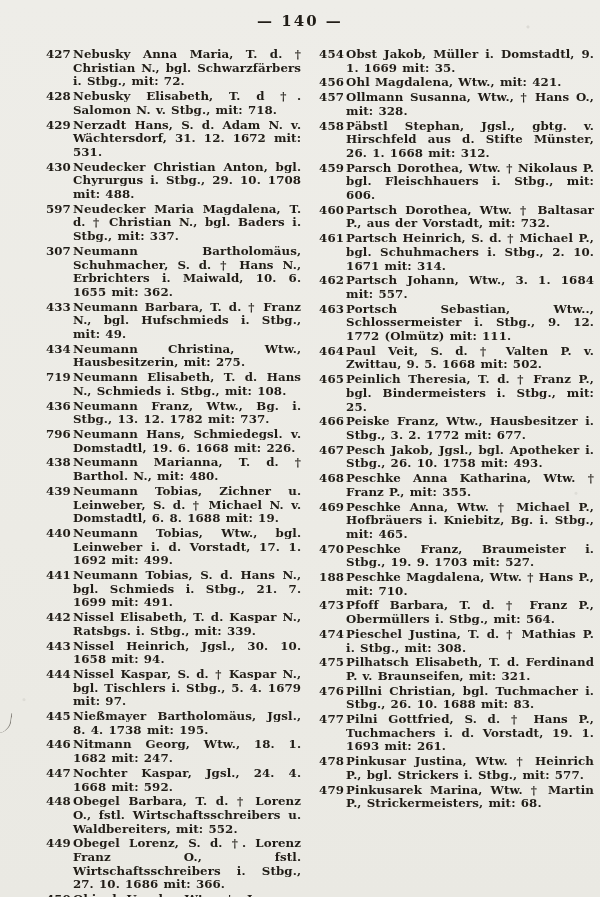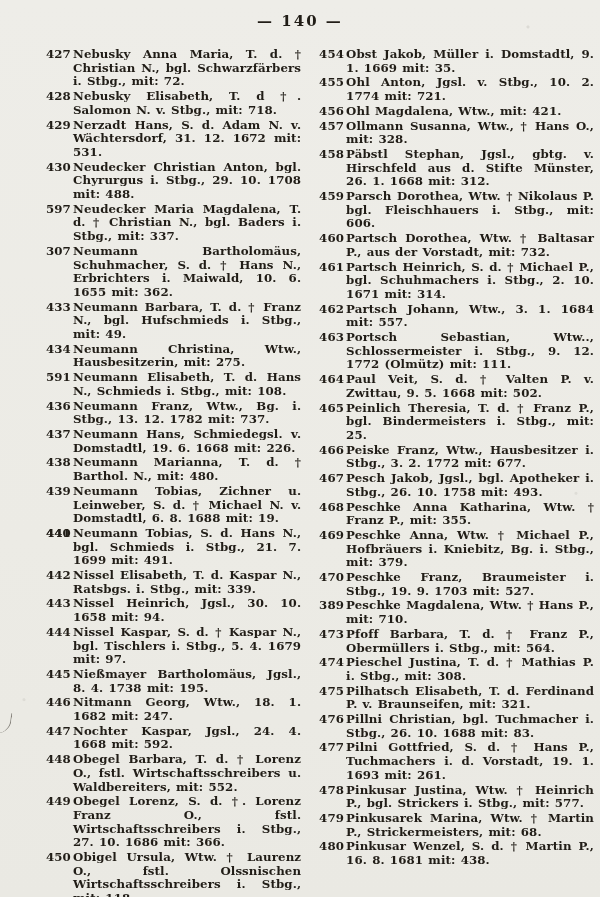--- a/index.html
+++ b/index.html
@@ -109,41 +109,41 @@
 
   <div class="entry">
     <span class="num">433</span><span class="text">Neumann Barbara, T. d. † Franz N., bgl. Hufschmieds i. Stbg., mit: 49.</span>
   </div>
 
   <div class="entry">
     <span class="num">434</span><span class="text">Neumann Christina, Wtw., Hausbesitzerin, mit: 275.</span>
   </div>
 
   <div class="entry">
-    <span class="num">591</span><span class="text">Neumann Elisabeth, T. d. Hans N., Schmieds i. Stbg., mit: 108.</span>
+    <span class="num">719</span><span class="text">Neumann Elisabeth, T. d. Hans N., Schmieds i. Stbg., mit: 108.</span>
   </div>
 
   <div class="entry">
     <span class="num">436</span><span class="text">Neumann Franz, Wtw., Bg. i. Stbg., 13. 12. 1782 mit: 737.</span>
   </div>
 
   <div class="entry">
-    <span class="num">437</span><span class="text">Neumann Hans, Schmiedegsl. v. Domstadtl, 19. 6. 1668 mit: 226.</span>
+    <span class="num">796</span><span class="text">Neumann Hans, Schmiedegsl. v. Domstadtl, 19. 6. 1668 mit: 226.</span>
   </div>
 
   <div class="entry">
     <span class="num">438</span><span class="text">Neumann Marianna, T. d. † Barthol. N., mit: 480.</span>
   </div>
 
   <div class="entry">
     <span class="num">439</span><span class="text">Neumann Tobias, Zichner u. Leinweber, S. d. † Michael N. v. Domstadtl, 6. 8. 1688 mit: 19.</span>
   </div>
 
   <div class="entry">
-    <span class="num">440</span>
+    <span class="num">440</span><span class="text">Neumann Tobias, Wtw., bgl. Leinweber i. d. Vorstadt, 17. 1. 1692 mit: 499.</span>
   </div>
 
   <div class="entry">
     <span class="num">441</span><span class="text">Neumann Tobias, S. d. Hans N., bgl. Schmieds i. Stbg., 21. 7. 1699 mit: 491.</span>
   </div>
 
   <div class="entry">
     <span class="num">442</span><span class="text">Nissel Elisabeth, T. d. Kaspar N., Ratsbgs. i. Stbg., mit: 339.</span>
   </div>
 
@@ -178,23 +178,20 @@
   <div class="entry">
     <span class="num">450</span><span class="text">Obigel Ursula, Wtw. † Laurenz O., fstl. Olssnischen Wirtschaftsschreibers i. Stbg., mit: 118.</span>
   </div>
 
 </div>
     <div class="column right" id="col-right">
   <div class="entry">
     <span class="num">454</span><span class="text">Obst Jakob, Müller i. Domstadtl, 9. 1. 1669 mit: 35.</span>
   </div>
 
-  <div class="entry">
-    <span class="num">455</span><span class="text">Ohl Anton, Jgsl. v. Stbg., 10. 2. 1774 mit: 721.</span>
-  </div>
 
   <div class="entry">
     <span class="num">456</span><span class="text">Ohl Magdalena, Wtw., mit: 421.</span>
   </div>
 
   <div class="entry">
     <span class="num">457</span><span class="text">Ollmann Susanna, Wtw., † Hans O., mit: 328.</span>
   </div>
 
   <div class="entry">
@@ -235,29 +232,29 @@
 
   <div class="entry">
     <span class="num">467</span><span class="text">Pesch Jakob, Jgsl., bgl. Apotheker i. Stbg., 26. 10. 1758 mit: 493.</span>
   </div>
 
   <div class="entry">
     <span class="num">468</span><span class="text">Peschke Anna Katharina, Wtw. † Franz P., mit: 355.</span>
   </div>
 
   <div class="entry">
-    <span class="num">469</span><span class="text">Peschke Anna, Wtw. † Michael P., Hofbräuers i. Kniebitz, Bg. i. Stbg., mit: 379.</span>
+    <span class="num">469</span><span class="text">Peschke Anna, Wtw. † Michael P., Hofbräuers i. Kniebitz, Bg. i. Stbg., mit: 465.</span>
   </div>
 
   <div class="entry">
     <span class="num">470</span><span class="text">Peschke Franz, Braumeister i. Stbg., 19. 9. 1703 mit: 527.</span>
   </div>
 
   <div class="entry">
-    <span class="num">389</span><span class="text">Peschke Magdalena, Wtw. † Hans P., mit: 710.</span>
+    <span class="num">188</span><span class="text">Peschke Magdalena, Wtw. † Hans P., mit: 710.</span>
   </div>
 
 
   <div class="entry">
     <span class="num">473</span><span class="text">Pfoff Barbara, T. d. † Franz P., Obermüllers i. Stbg., mit: 564.</span>
   </div>
 
   <div class="entry">
     <span class="num">474</span><span class="text">Pieschel Justina, T. d. † Mathias P. i. Stbg., mit: 308.</span>
   </div>
@@ -275,19 +272,16 @@
   </div>
 
   <div class="entry">
     <span class="num">478</span><span class="text">Pinkusar Justina, Wtw. † Heinrich P., bgl. Strickers i. Stbg., mit: 577.</span>
   </div>
 
   <div class="entry">
     <span class="num">479</span><span class="text">Pinkusarek Marina, Wtw. † Martin P., Strickermeisters, mit: 68.</span>
   </div>
 
-  <div class="entry">
-    <span class="num">480</span><span class="text">Pinkusar Wenzel, S. d. † Martin P., 16. 8. 1681 mit: 438.</span>
-  </div>
 
 </div>
   </div>
 </div>
 
 </body></html>

